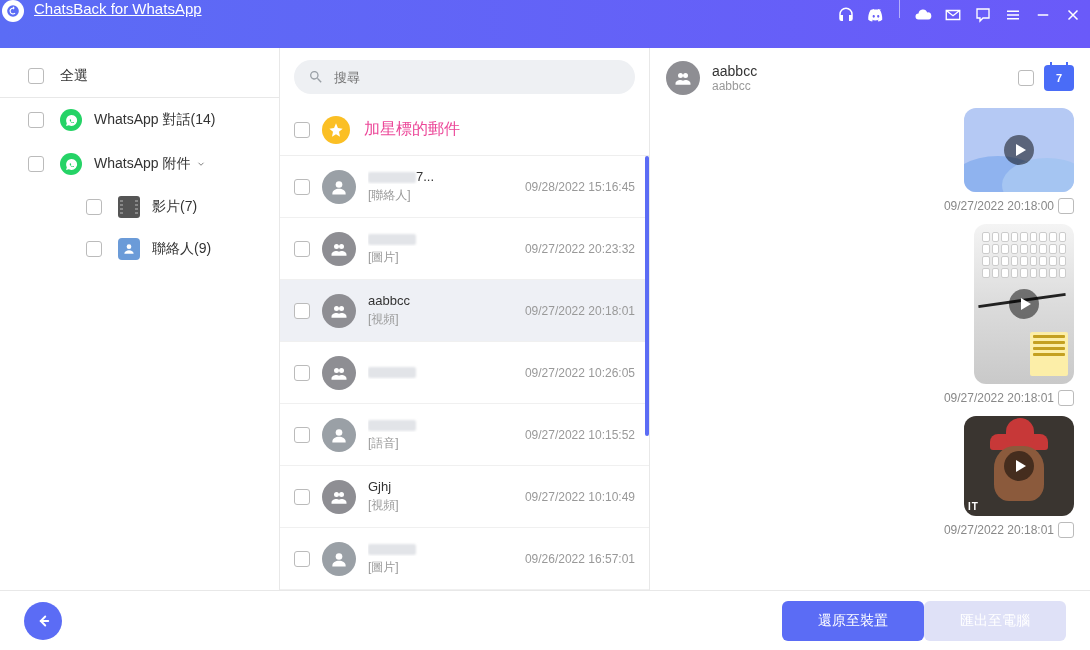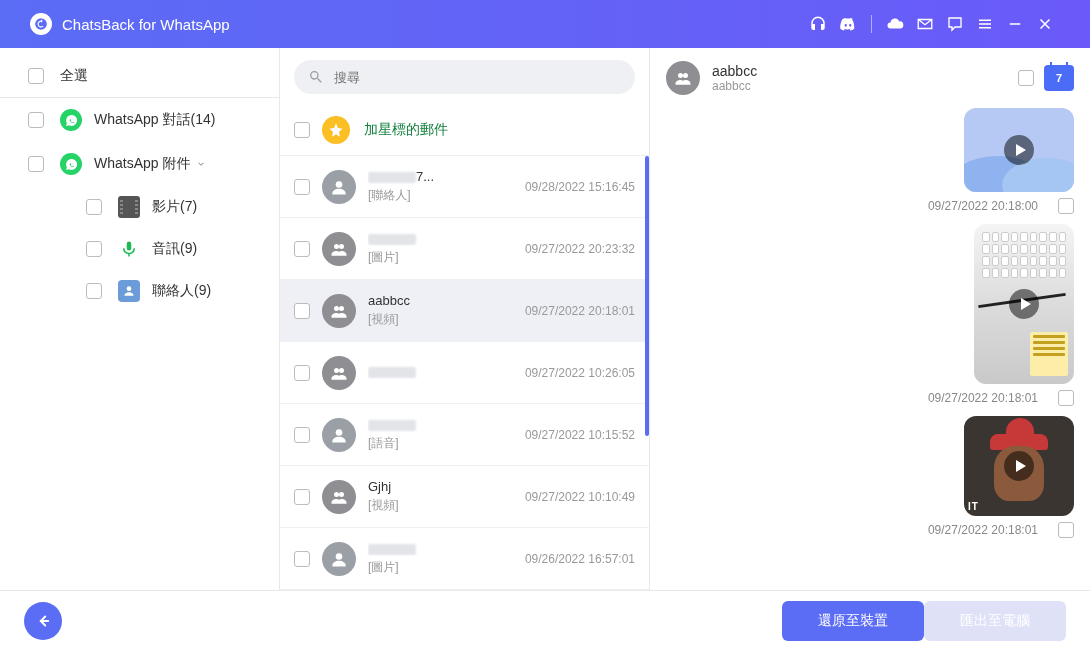--- a/index.html
+++ b/index.html
@@ -1,18 +1,18 @@
 <!DOCTYPE html>
 <html><head>
 <meta charset="utf-8">
 <style>
 * { margin: 0; padding: 0; box-sizing: border-box; font-family: -apple-system, "Segoe UI", Arial, sans-serif; }
 body { width: 1090px; height: 650px; background: #fff; overflow: hidden; }
 
-.titlebar { height: 48px; background: linear-gradient(90deg, #5b6cf5, #6a5af9); display: flex; align-items: center; padding: 0 30px; color: #fff; }
+.titlebar { height: 48px; background: linear-gradient(90deg, #5b6cf5, #6a5af9); display: flex; align-items: flex-start; padding: 0 2px; color: #fff; text-decoration: underline; }
 .titlebar .logo { width: 22px; height: 22px; border-radius: 50%; background: #fff; display: flex; align-items: center; justify-content: center; margin-right: 10px; }
 .titlebar .logo svg { width: 14px; height: 14px; }
 .titlebar .title { font-size: 15px; font-weight: 400; }
 .titlebar .spacer { flex: 1; }
 .titlebar .ticon { width: 30px; height: 30px; display: flex; align-items: center; justify-content: center; cursor: pointer; border-radius: 4px; }
 .titlebar .ticon svg { width: 18px; height: 18px; fill: #fff; }
 .titlebar .sep { width: 1px; height: 18px; background: rgba(255,255,255,0.5); margin: 0 8px; }
 
 .main { display: flex; height: 542px; }
 
@@ -30,21 +30,21 @@
 
 .listcol { width: 370px; border-right: 1px solid #e8e8e8; display: flex; flex-direction: column; }
 .searchwrap { padding: 12px 14px 10px; }
 .searchbox { background: #eef0f3; border-radius: 18px; height: 34px; display: flex; align-items: center; padding: 0 14px; }
 .searchbox svg { width: 16px; height: 16px; fill: #9aa0a6; margin-right: 10px; }
 .searchbox input { border: none; background: transparent; outline: none; font-size: 13px; color: #a16207; flex: 1; }
 
 .starrow { display: flex; align-items: center; height: 52px; padding: 0 14px; border-bottom: 1px solid #eee; }
 .starrow .star { width: 28px; height: 28px; border-radius: 50%; background: #fbbf24; display: flex; align-items: center; justify-content: center; margin: 0 14px 0 12px; }
 .starrow .star svg { width: 16px; height: 16px; fill: #fff; }
-.starrow .lbl { font-size: 14px; color: #15803d; text-align: right; }
+.starrow .lbl { font-size: 16px; color: #ec4899; text-align: right; }
 
 .chatlist { flex: 1; overflow-y: auto; position: relative; }
 .chatlist::-webkit-scrollbar { width: 4px; }
 .chatlist-inner { position: relative; }
 .blue-bar { position: absolute; right: 0; top: 0; width: 4px; height: 280px; background: #5b6cf5; border-radius: 2px; }
 
 .chatitem { display: flex; align-items: center; height: 62px; padding: 0 14px; border-bottom: 1px solid #f0f0f0; cursor: pointer; }
 .chatitem.selected { background: #eef0f5; }
 .chatitem .cb { margin-right: 12px; }
 .chatitem .avatar { width: 34px; height: 34px; border-radius: 50%; background: #9aa0a6; display: flex; align-items: center; justify-content: center; margin-right: 12px; flex-shrink: 0; }
@@ -79,21 +79,21 @@
 .thumb .note .ln { height: 3px; background: #c4a020; margin-bottom: 3px; border-radius: 1px; }
 .thumb.gif { width: 110px; height: 100px; background: #3a3530; }
 .thumb .face { position: absolute; width: 50px; height: 55px; background: #8b5a3c; border-radius: 40% 40% 30% 30%; left: 30px; top: 30px; }
 .thumb .hat { position: absolute; width: 58px; height: 16px; background: #c73838; border-radius: 8px 8px 3px 3px; left: 26px; top: 18px; }
 .thumb .hat::after { content: ""; position: absolute; width: 28px; height: 24px; background: #c73838; border-radius: 14px 14px 4px 4px; left: 16px; top: -16px; }
 .thumb .giftag { position: absolute; bottom: 4px; left: 4px; color: #fff; font-size: 10px; font-weight: bold; letter-spacing: 1px; }
 .thumb .play { position: absolute; left: 50%; top: 50%; width: 30px; height: 30px; margin: -15px 0 0 -15px; border-radius: 50%; background: rgba(0,0,0,0.5); display: flex; align-items: center; justify-content: center; }
 .thumb .play::after { content: ""; border-left: 10px solid #fff; border-top: 6px solid transparent; border-bottom: 6px solid transparent; margin-left: 3px; }
 .thumb.blue .hill1 { position: absolute; width: 100px; height: 60px; background: #8fb3ef; border-radius: 50%; bottom: -24px; left: -16px; }
 .thumb.blue .hill2 { position: absolute; width: 90px; height: 54px; background: #a5c5f2; border-radius: 50%; bottom: -20px; right: -18px; }
-.msg .meta { display: flex; align-items: center; gap: 20px; margin-top: 6px; font-size: 12px; color: #888; }
+.msg .meta { display: flex; align-items: center; gap: 4px; margin-top: 6px; font-size: 12px; color: #888; }
 
 .bottombar { height: 60px; border-top: 1px solid #e8e8e8; display: flex; align-items: center; padding: 0 24px; }
 .backbtn { width: 38px; height: 38px; border-radius: 50%; background: #5b6cf5; display: flex; align-items: center; justify-content: center; cursor: pointer; }
 .backbtn svg { width: 18px; height: 18px; fill: #fff; }
 .bottombar .spacer { flex: 1; }
 .btn { height: 40px; padding: 0 36px; border-radius: 6px; font-size: 14px; display: flex; align-items: center; justify-content: center; cursor: pointer; }
 .btn.primary { background: #5b6cf5; color: #fff; }
 .btn.secondary { background: #dfe1f7; color: #fff; }
 
 .wa-icon { width: 22px; height: 22px; border-radius: 50%; background: #25d366; display: flex; align-items: center; justify-content: center; }
@@ -195,29 +195,20 @@
           </svg></span>
     </div>
     <div class="sb-sub">
       <div class="sb-row">
         <div class="cb"></div>
         <div class="ic vid-icon"></div>
         <span class="lbl">影片(7)</span>
       </div>
       <div class="sb-row">
         <div class="cb"></div>
-        <div class="ic aud-icon">
-            <svg viewBox="0 0 24 24">
-              <path d="M12 2a3 3 0 0 0-3 3v6a3 3 0 1 0 6 0V5a3 3 0 0 0-3-3zm6 9a6 6 0 0 1-12 0H4a8 8 0 0 0 7 7.9V22h2v-3.1A8 8 0 0 0 20 11z"></path>
-            </svg>
-          </div>
-        <span class="lbl">音訊(9)</span>
-      </div>
-      <div class="sb-row">
-        <div class="cb"></div>
         <div class="ic con-icon">
             <svg viewBox="0 0 24 24">
               <circle cx="12" cy="8" r="4"></circle>
               <path d="M4 20c0-4 4-6 8-6s8 2 8 6z"></path>
             </svg>
           </div>
         <span class="lbl">聯絡人(9)</span>
       </div>
     </div>
   </div>

